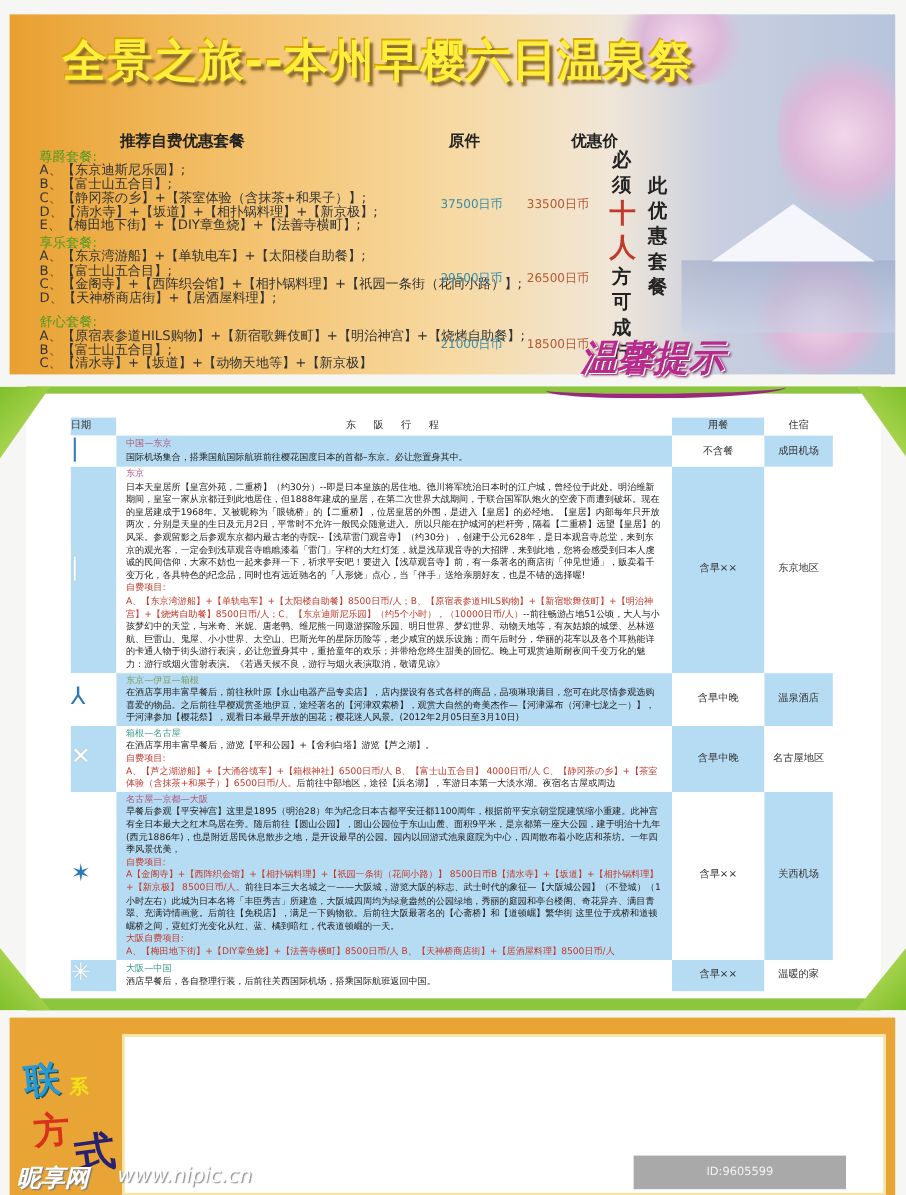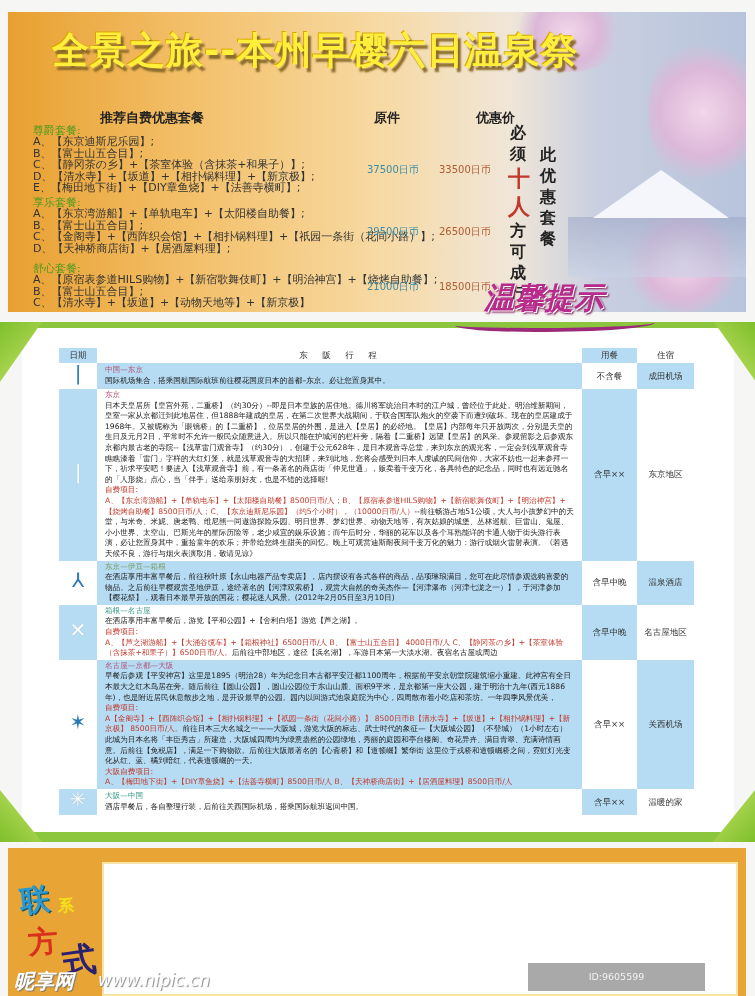--- a/index.html
+++ b/index.html
@@ -29,23 +29,23 @@
 .mid:before{content:"";position:absolute;left:-22px;top:-6px;width:42px;height:60px;background:linear-gradient(135deg,#7fbf2a,#c5e36a);clip-path:polygon(0 0,100% 0,0 100%);}
 .mid:after{content:"";position:absolute;right:-22px;top:-6px;width:42px;height:60px;background:linear-gradient(225deg,#7fbf2a,#c5e36a);clip-path:polygon(0 0,100% 0,100% 100%);}
 .midbot{position:absolute;left:22px;top:832px;width:712px;height:10px;background:#8cc63f;}
 .cornerbl{position:absolute;left:0;top:790px;width:42px;height:52px;background:linear-gradient(45deg,#7fbf2a,#c5e36a);clip-path:polygon(0 100%,100% 100%,0 0);}
 .cornerbr{position:absolute;right:0;top:790px;width:42px;height:52px;background:linear-gradient(315deg,#7fbf2a,#c5e36a);clip-path:polygon(100% 100%,0 100%,100% 0);}
 table.itin{position:absolute;left:59px;top:348px;width:635px;border-collapse:collapse;font-size:7.6px;line-height:10.6px;}
 table.itin th{font-weight:normal;font-size:8.5px;height:15px;color:#333;}
 table.itin td{vertical-align:middle;}
 .blue{background:#b6dcf4;}
 .white{background:#fff;}
-.dcell{width:38px;text-align:center;}
+.dcell{width:38px;text-align:left;}
 .desc{padding:1px 8px;color:#222;}
-.meal{width:55px;text-align:center;font-size:8.5px;color:#333;}
+.meal{width:77px;text-align:center;font-size:8.5px;color:#333;}
 .hotel{width:57px;text-align:center;font-size:8.5px;color:#333;}
 .rt{color:#b0557a;}
 .rt2{color:#7a9a60;}
 .rt3{color:#3a9a8a;}
 .opt{color:#c0392b;}
 .ophi{color:#c0392b;}
 .glyph{font-size:20px;color:#2a7ab8;}
 .glyph.w{color:#ffffff;text-shadow:0 0 1px #8ab;}
 .bot{position:absolute;left:8px;top:848px;width:738px;height:148px;background:#e8a536;}
 .bot .box{position:absolute;left:94px;top:14px;width:636px;height:134px;background:#fff;border:2px solid #f7e3a3;}

